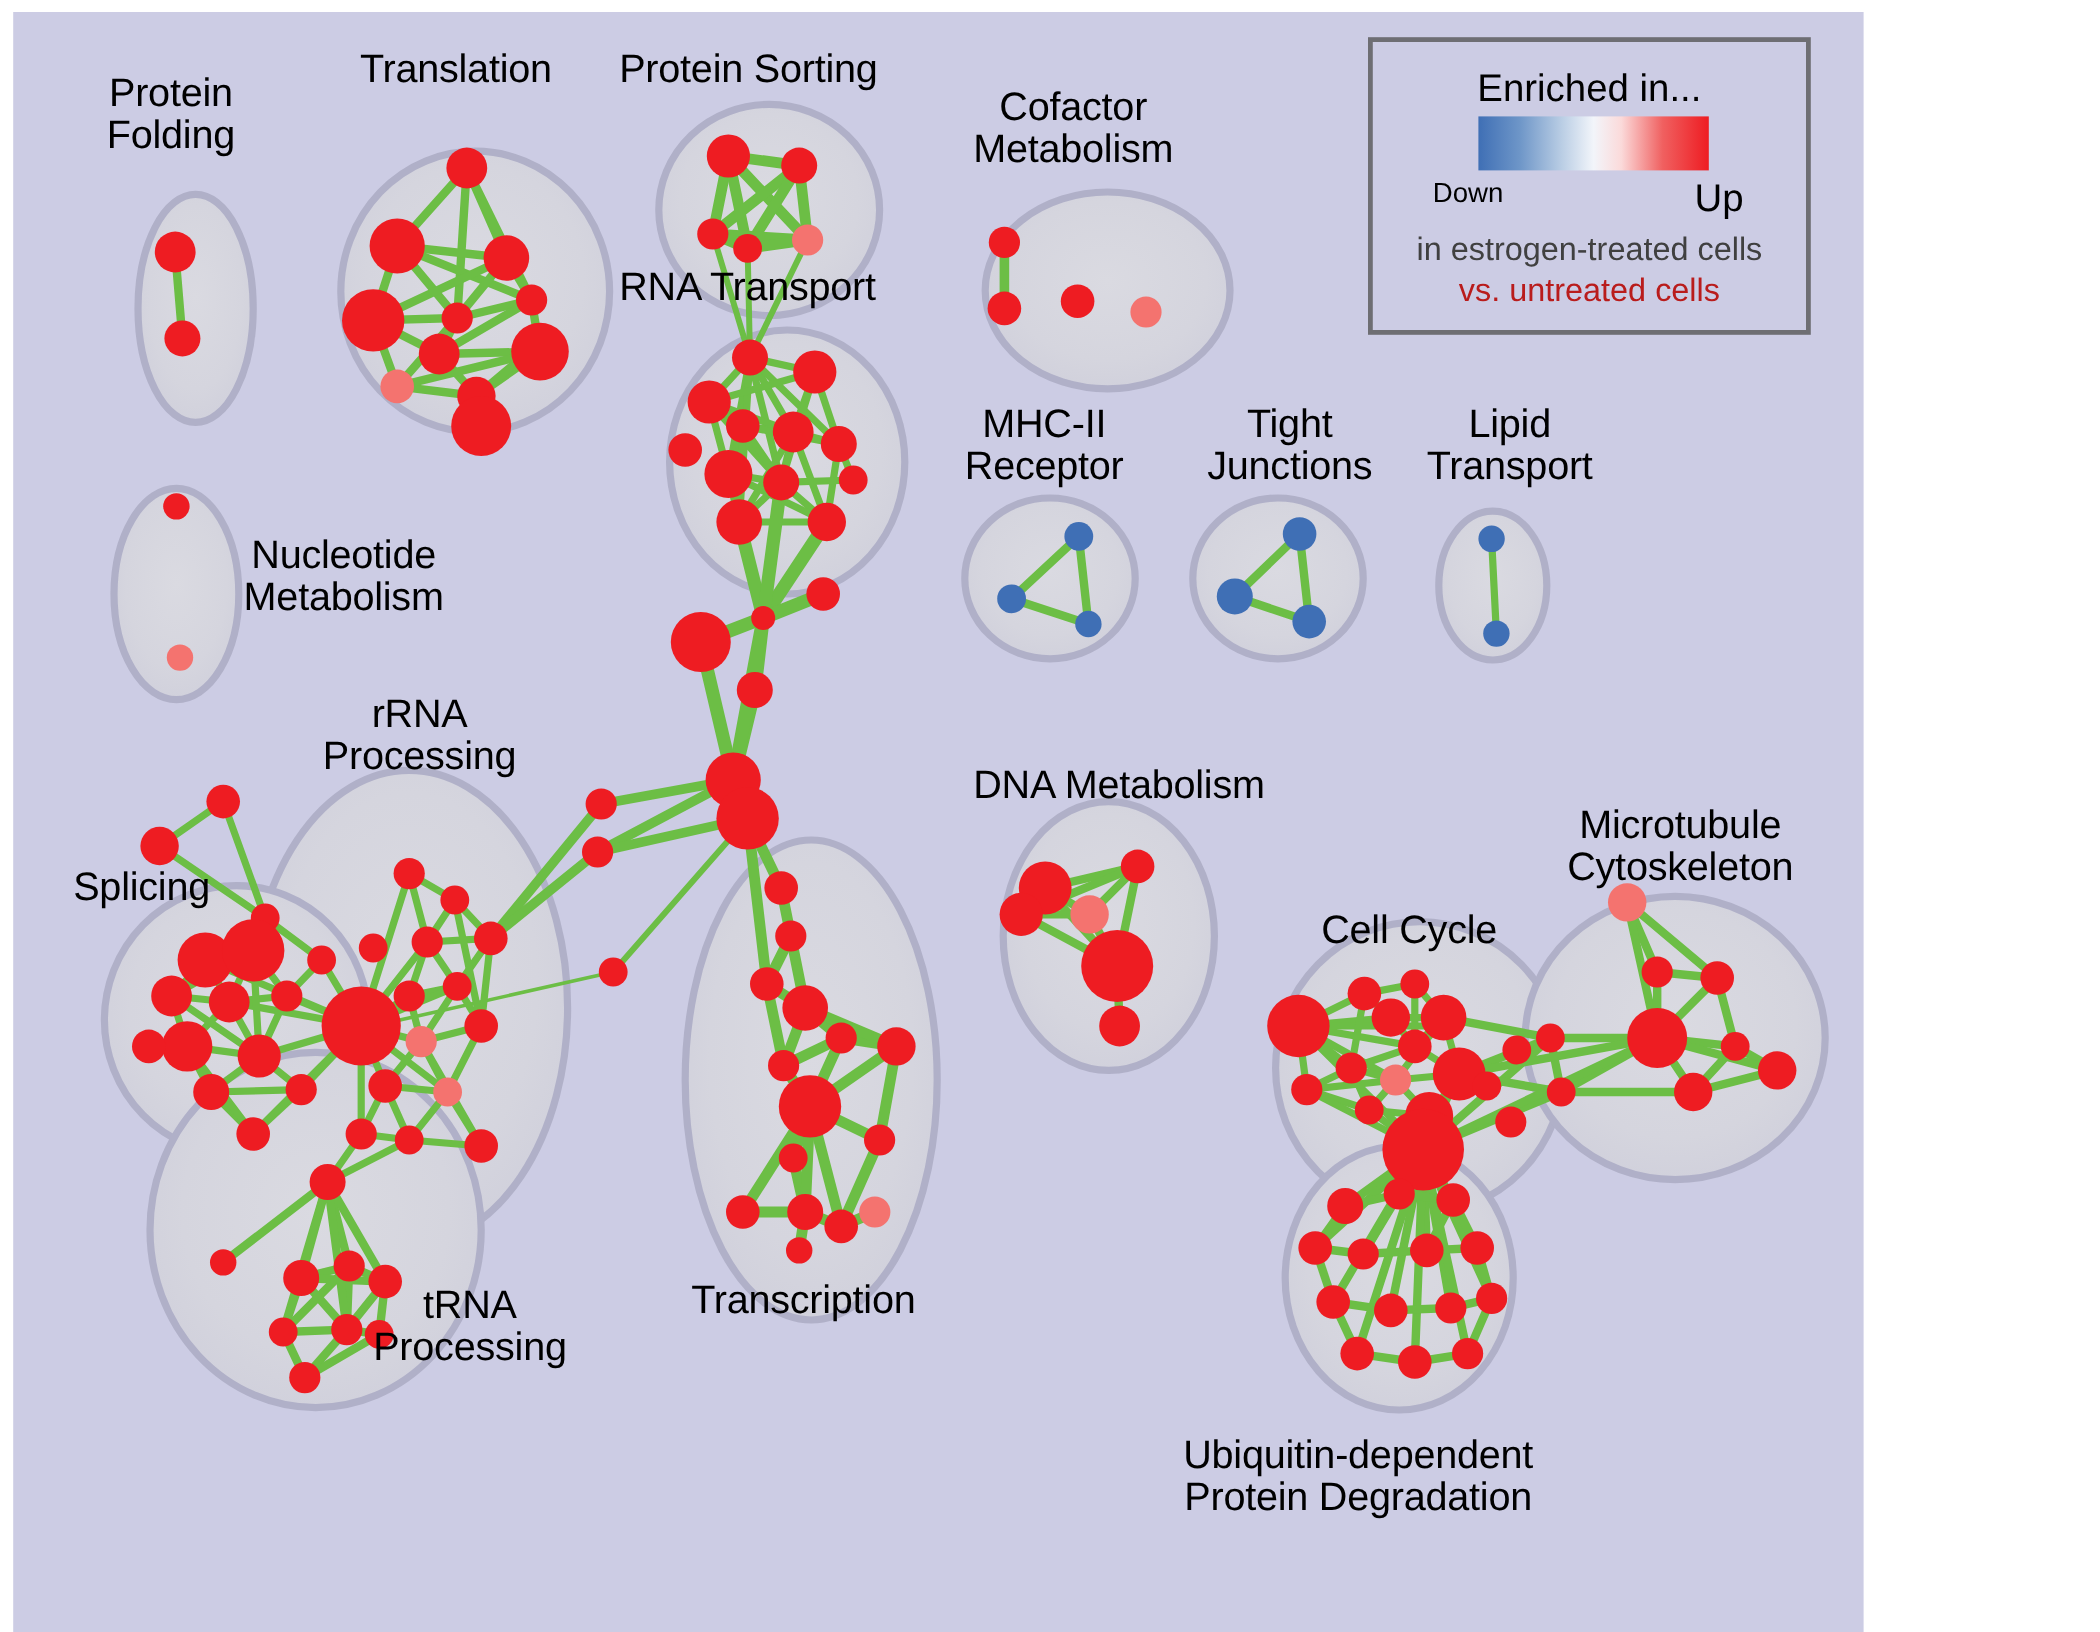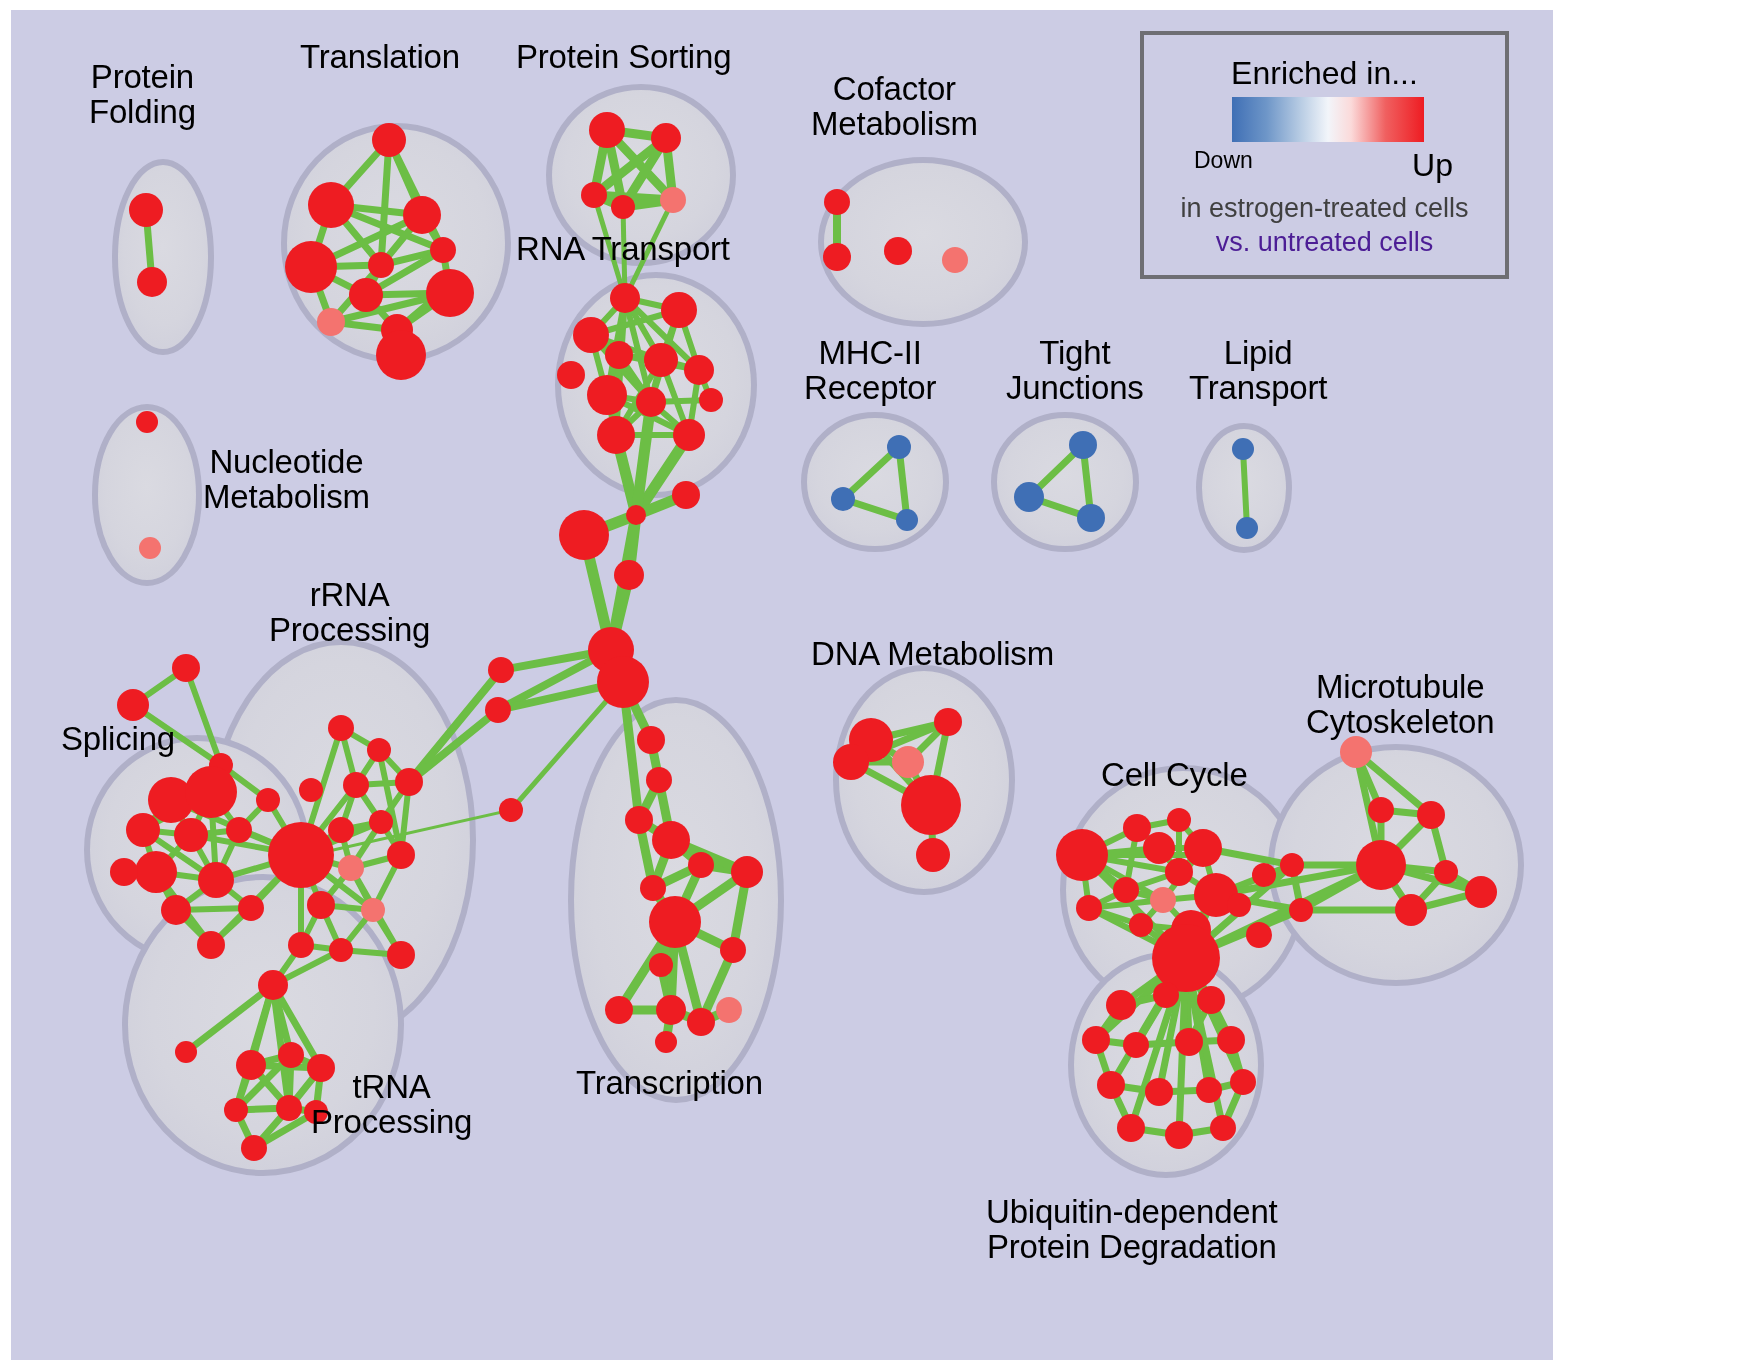--- a/index.html
+++ b/index.html
@@ -40,21 +40,21 @@
     position:absolute;left:0;top:20px;width:100%;
     text-align:center;font-size:32px;color:#000;
   }
   #legend .lg-bar{
     position:absolute;left:88px;top:62px;width:192px;height:45px;
     background:linear-gradient(to right,#3f6fb5 0%,#6e96c8 18%,#b9cde4 36%,#f2f5fa 50%,#fbdada 62%,#f06060 80%,#ee1c22 100%);
   }
   #legend .lg-down{position:absolute;left:50px;top:112px;font-size:23px;color:#000;}
   #legend .lg-up{position:absolute;right:52px;top:112px;font-size:32px;color:#000;}
   #legend .lg-sub1{position:absolute;left:0;top:158px;width:100%;text-align:center;font-size:27px;color:#404040;}
-  #legend .lg-sub2{position:absolute;left:0;top:192px;width:100%;text-align:center;font-size:27px;color:#4c1d95;}
+  #legend .lg-sub2{position:absolute;left:0;top:192px;width:100%;text-align:center;font-size:27px;color:#b91c1c;}
 </style>
 </head>
 <body>
 
 <div id="stage">
   <div id="canvas">
 
     <svg id="net" viewBox="0 0 1732 1350">
       <defs>
         <radialGradient id="cg" cx="50%" cy="45%" r="62%">
@@ -648,21 +648,21 @@
         </g>
       </g>
     </svg>
 
     <div class="clabel" style="left:78px;top:50px;">Protein
 Folding</div>
     <div class="clabel" style="left:289px;top:30px;">Translation</div>
     <div class="clabel" style="left:505px;top:30px;">Protein Sorting</div>
     <div class="clabel" style="left:800px;top:62px;">Cofactor
 Metabolism</div>
-    <div class="clabel" style="left:505px;top:222px;">RNA Transport</div>
+    <div class="clabel" style="left:505px;top:212px;">RNA Transport</div>
     <div class="clabel" style="left:192px;top:424px;margin-top:11px;">Nucleotide
 Metabolism</div>
     <div class="clabel" style="left:793px;top:326px;">MHC-II
 Receptor</div>
     <div class="clabel" style="left:1178px;top:326px;">Lipid
 Transport</div>
     <div class="clabel" style="left:995px;top:326px;">Tight
 Junctions</div>
     <div class="clabel" style="left:258px;top:568px;">rRNA
 Processing</div>

